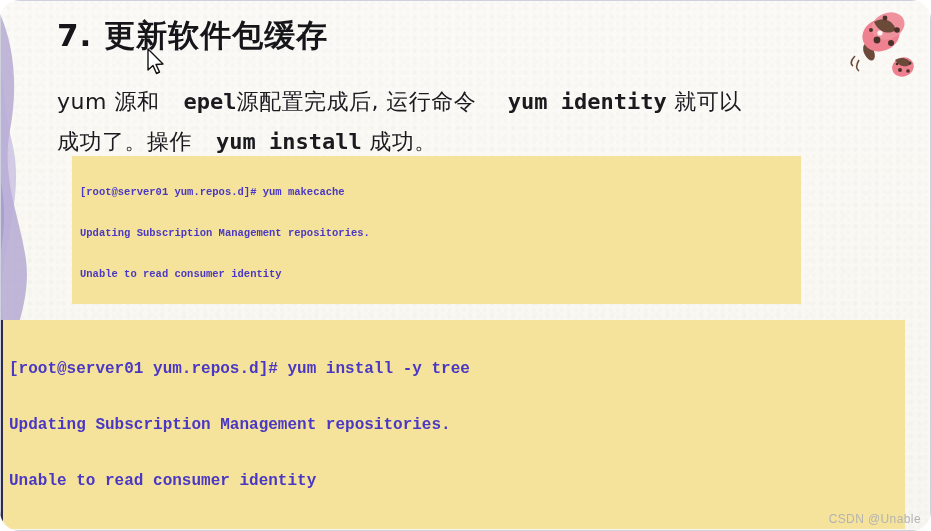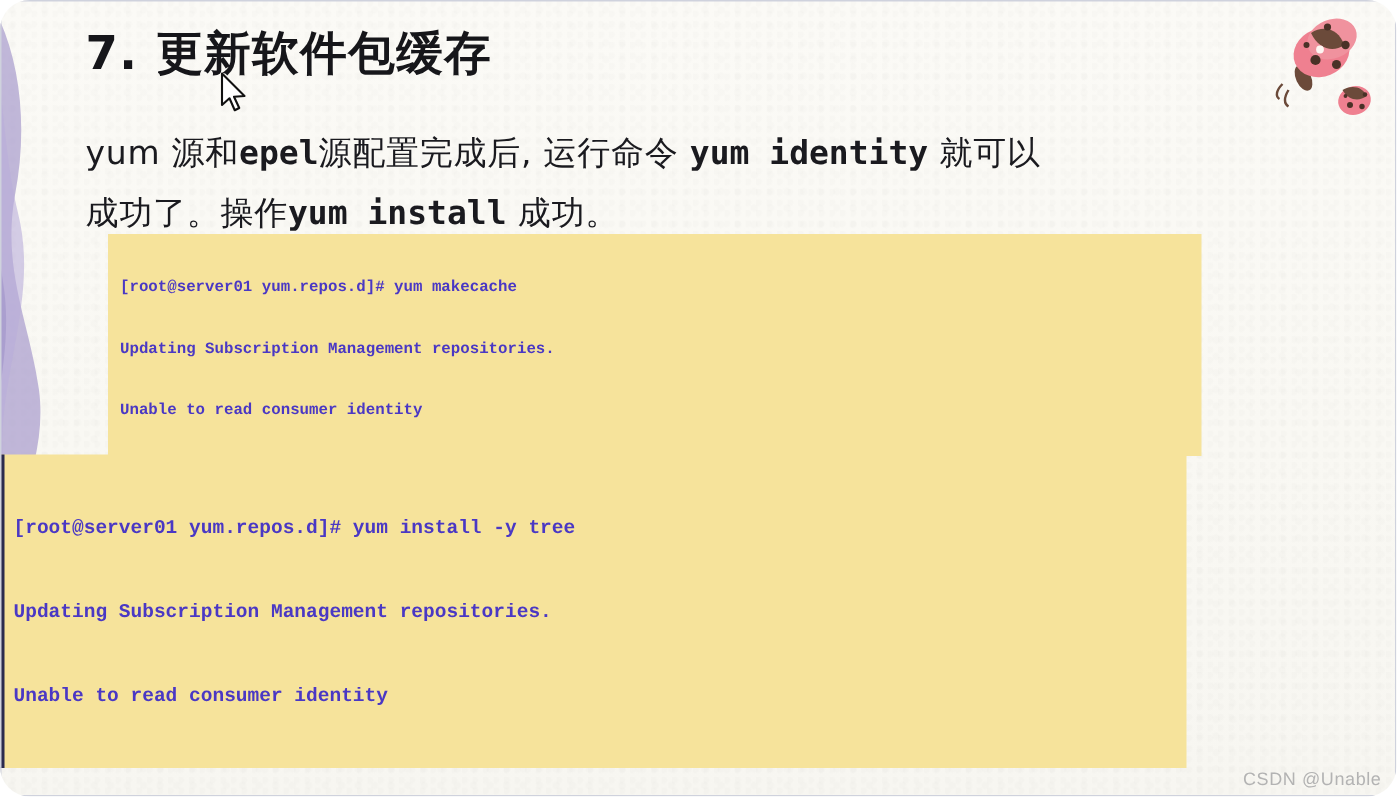--- a/index.html
+++ b/index.html
@@ -77,20 +77,21 @@
     letter-spacing: 0.5px;
     font-family: "DejaVu Sans", "Liberation Sans", sans-serif;
   }
   .body-line.l1 { top: 87px; }
   .body-line.l2 { top: 127px; }
 
   .mono-inline {
     font-family: "DejaVu Sans Mono", "Liberation Mono", monospace;
     font-weight: bold;
     letter-spacing: 0px;
+    margin-left: 24px;
   }
 
   
   .mouse-cursor {
     position: absolute;
     left: 146px;
     top: 48px;
     width: 22px;
     height: 30px;
     pointer-events: none;
@@ -112,24 +113,24 @@
     top: 156px;
     width: 729px;
     height: 148px;
     font-size: 10.5px;
     line-height: 13.6px;
     padding: 3px 0 0 8px;
   }
 
   #terminal-bottom {
     left: 0px;
-    top: 303px;
-    width: 791px;
+    top: 320px;
+    width: 905px;
     height: 209px;
-    font-size: 13px;
+    font-size: 16px;
     line-height: 18.6px;
     padding: 3px 0 0 6px;
     border-left: 3px solid #2b2b4e;
   }
 
   .term-line { display: block; }
 
   
   .watermark {
     position: absolute;

